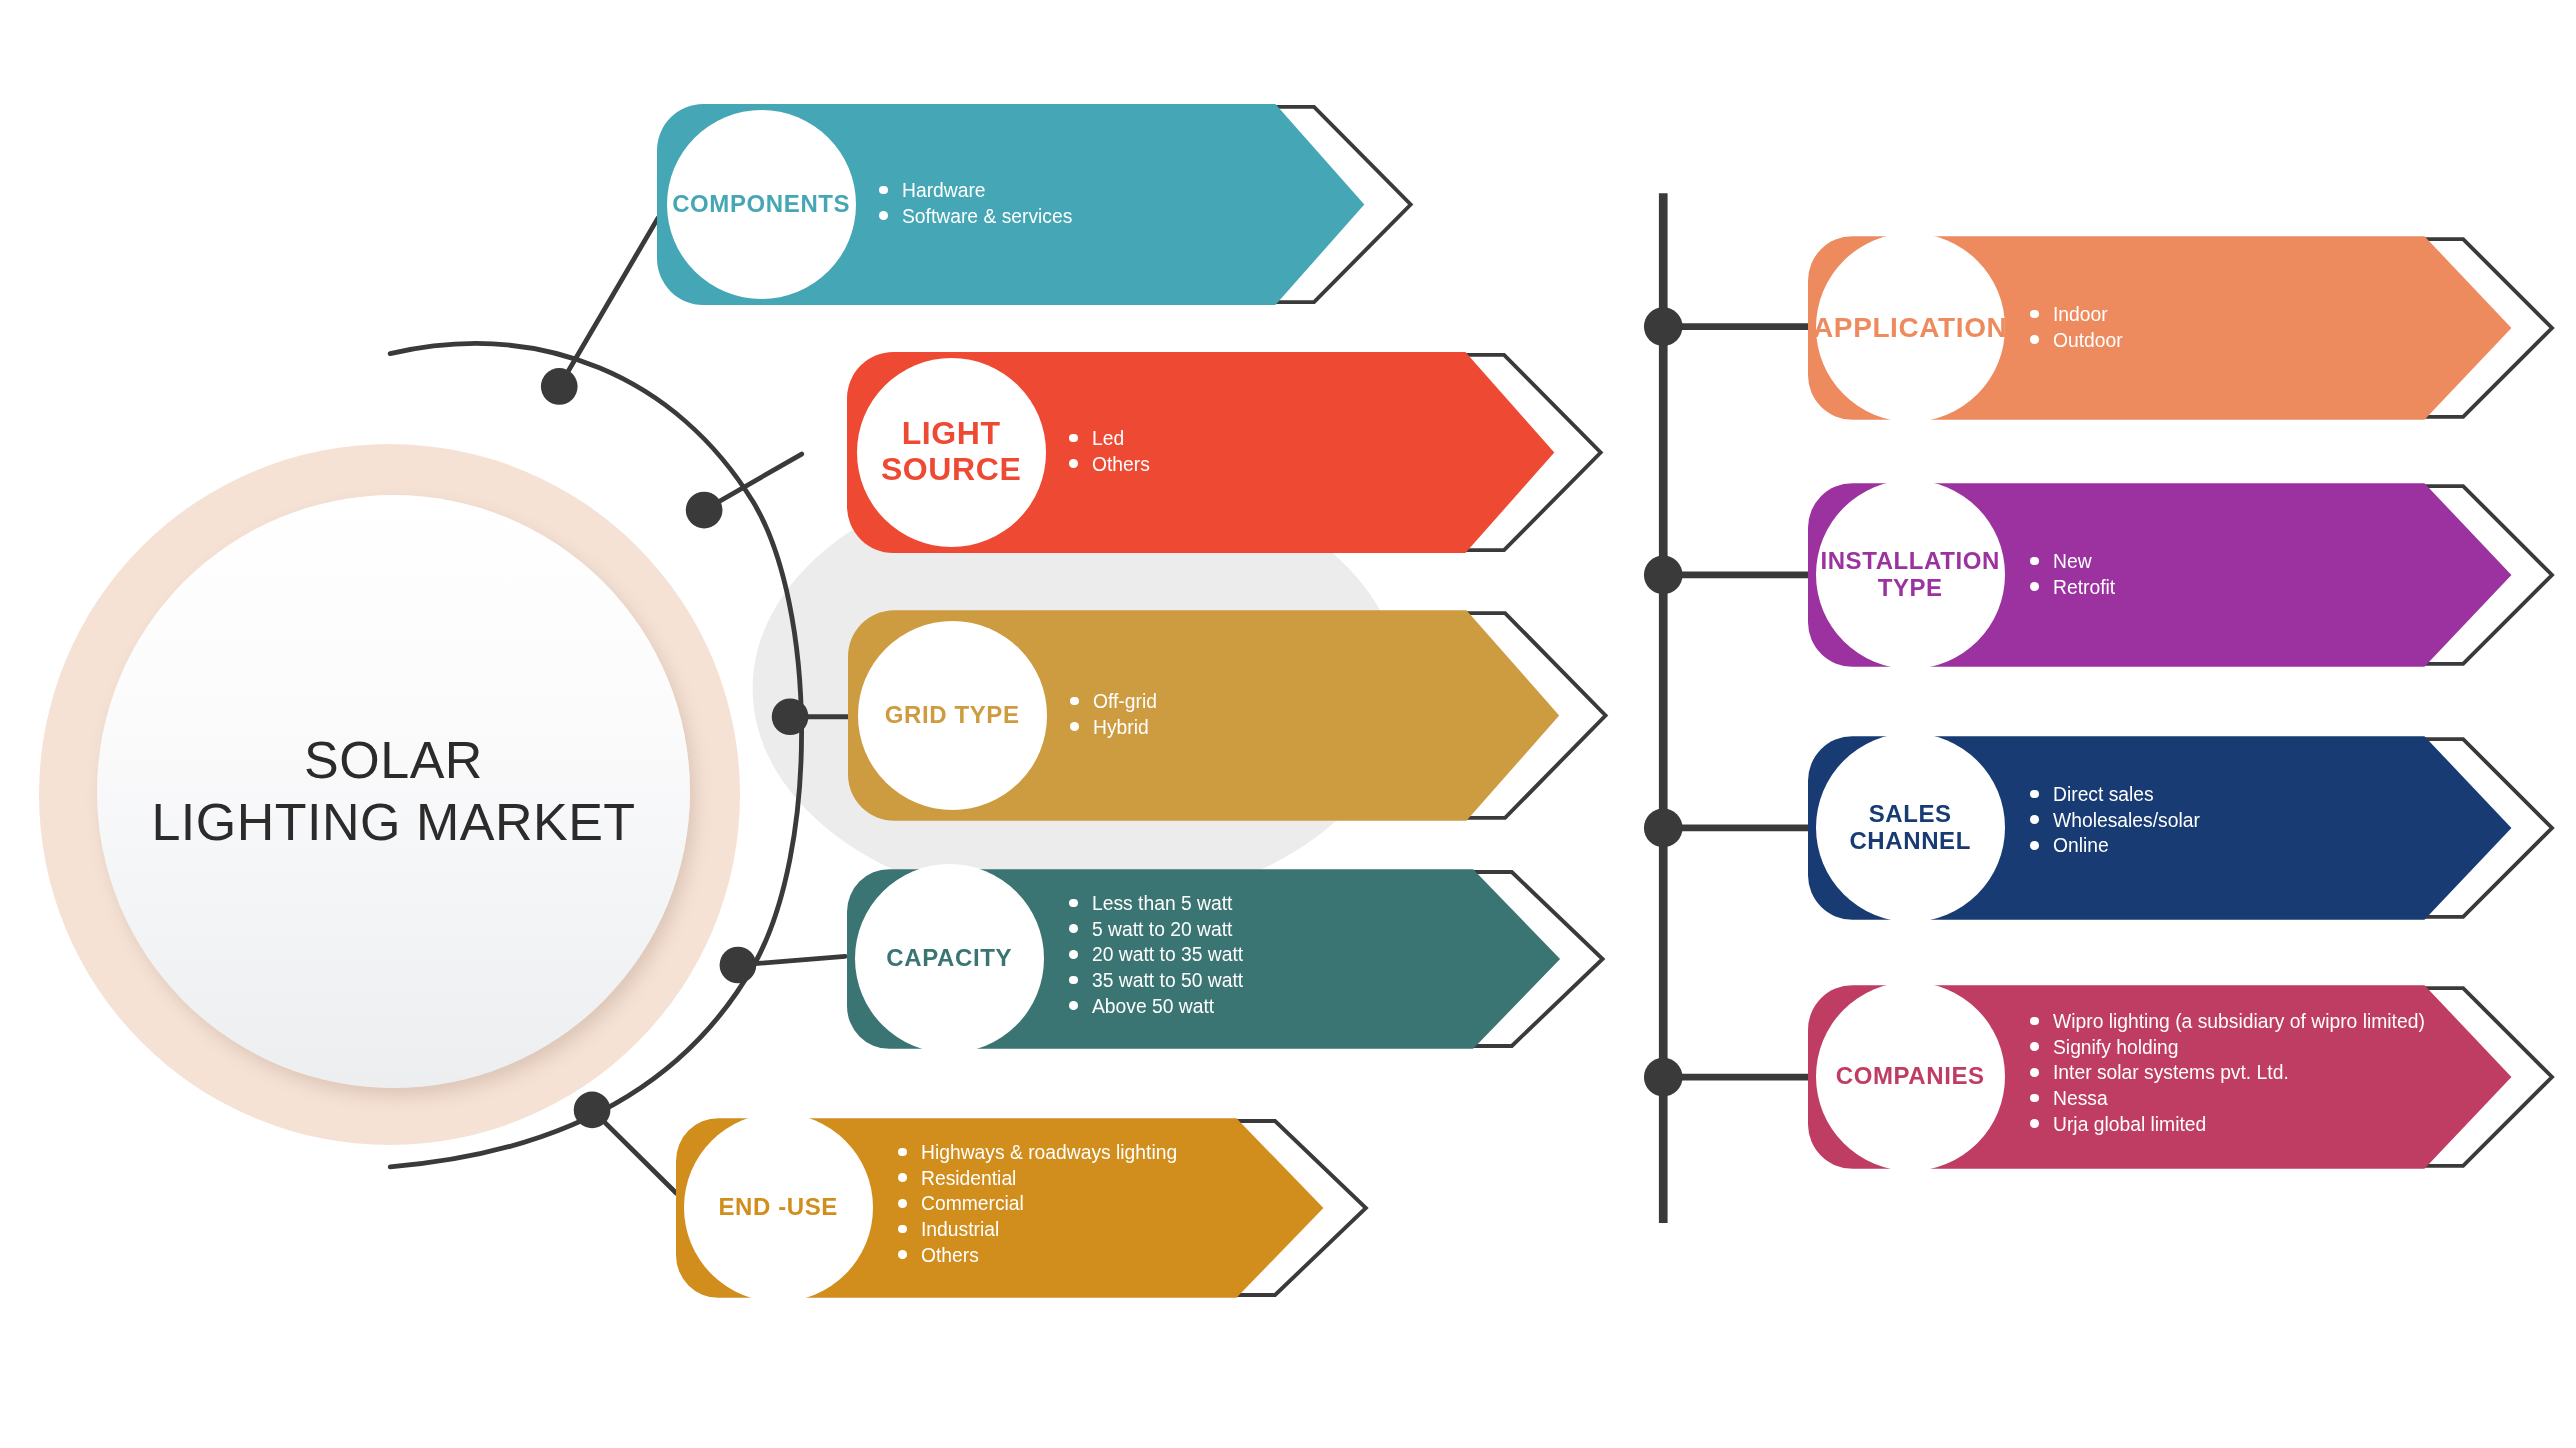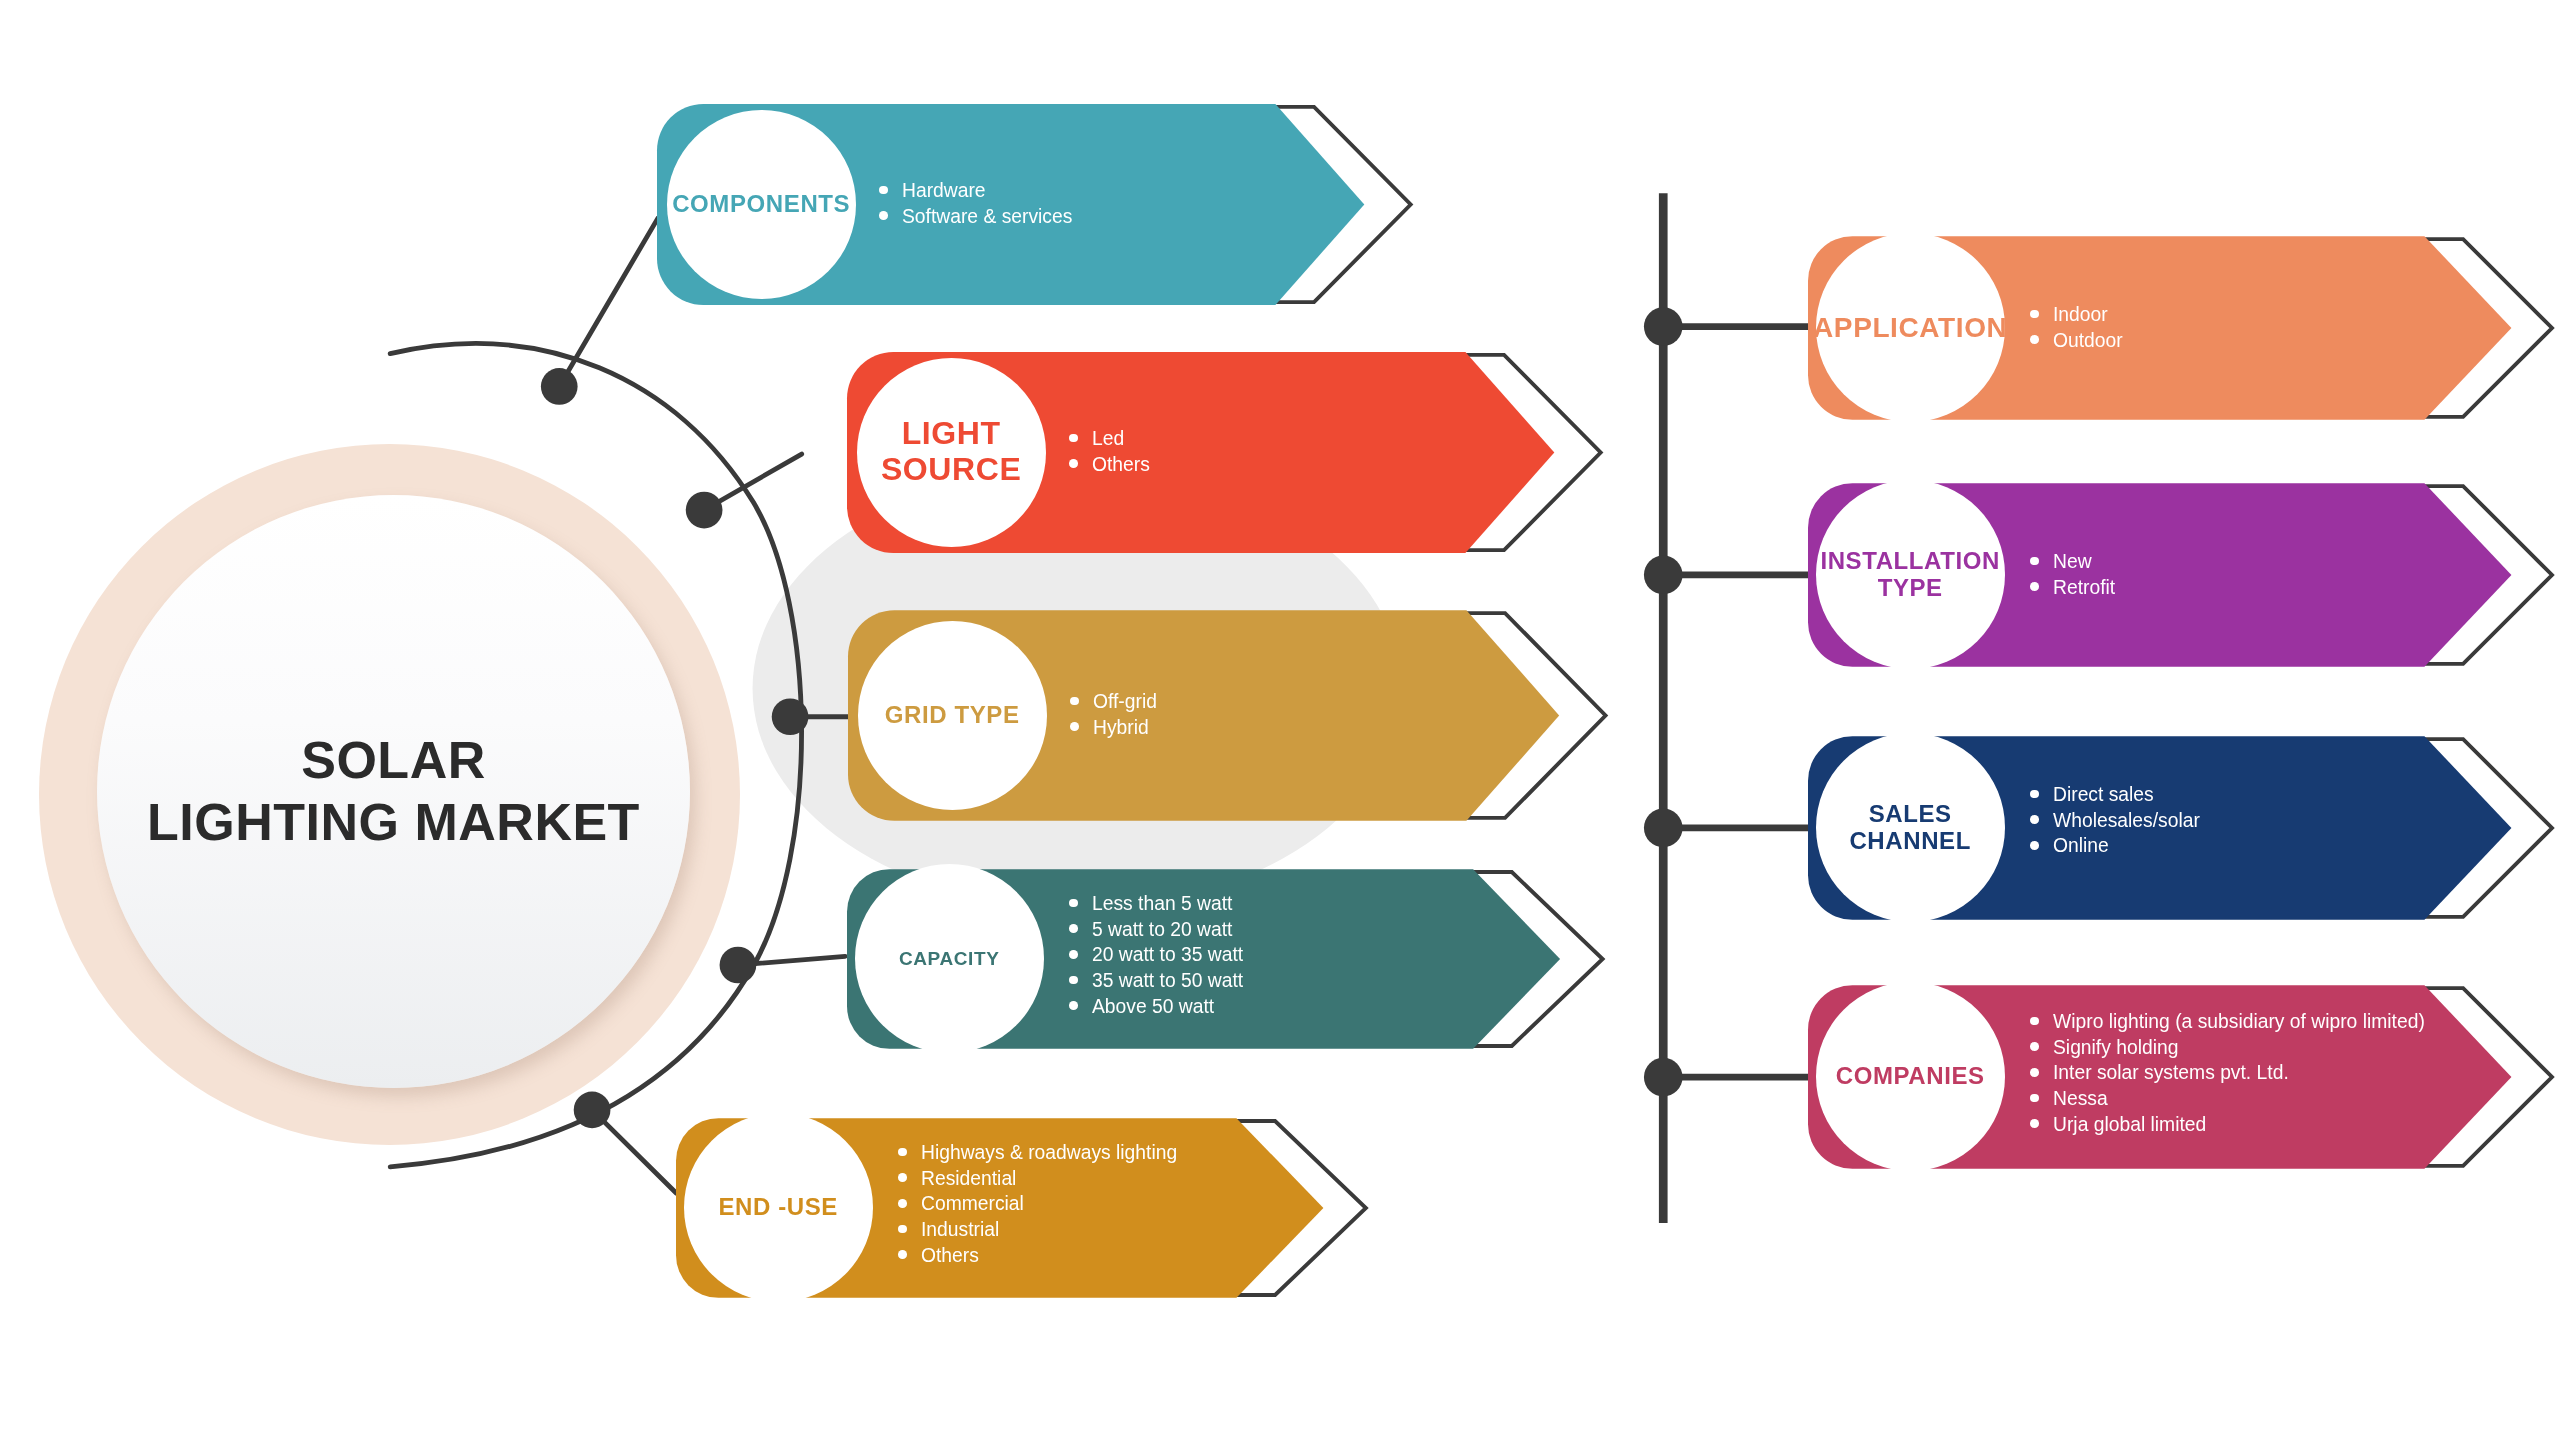--- a/index.html
+++ b/index.html
@@ -31,21 +31,21 @@
     position:absolute;
     left:97px; top:495px;
     width:593px; height:593px;
     border-radius:50%;
     background:linear-gradient(180deg,#ffffff 0%,#fbfbfc 38%,#eceef0 100%);
     box-shadow:5.8px 8.7px 15.5px rgba(160,130,110,.28);
     display:flex; align-items:center; justify-content:center;
   }
   .hub-title{
     text-align:center;
-    font-weight:bold;
+    font-weight:normal;
     font-size:52px;
     line-height:1.18;
     letter-spacing:0.5px;
     color:#2b2b2b;
     white-space:pre-line;
   }
 
   
   .connectors{ position:absolute; left:0; top:0; width:2576px; height:1449px; }
 
@@ -181,21 +181,21 @@
     </div>
   </div>
 
   <div class="row" style="left:847px; top:869px; width:802px; height:180px;">
     <div class="arrow-wrap">
       <svg width="802" height="180" viewBox="0 0 830 186">
         <path d="M 120 3 L 688 3 L 782 93 L 688 183 L 120 183 Z" fill="none" stroke="#3a3a3a" stroke-width="4"></path>
         <path d="M 44 0 L 648 0 L 738 93 L 648 186 L 44 186 A 44 44 0 0 1 0 142 L 0 44 A 44 44 0 0 1 44 0 Z" fill="#3b7573"></path>
       </svg>
     </div>
-    <div class="badge" style="left:7.7px; top:-4.8px; width:189px; height:189px; font-size:19px; color:#3b7573;">
+    <div class="badge" style="left:7.7px; top:-4.8px; width:189px; height:189px; font-size:24px; color:#3b7573;">
       <span>CAPACITY</span>
     </div>
     <div class="bullets" style="left:220px; top:22px;">
       <div class="li">Less than 5 watt</div>
       <div class="li">5 watt to 20 watt</div>
       <div class="li">20 watt to 35 watt</div>
       <div class="li">35 watt to 50 watt</div>
       <div class="li">Above 50 watt</div>
     </div>
   </div>

